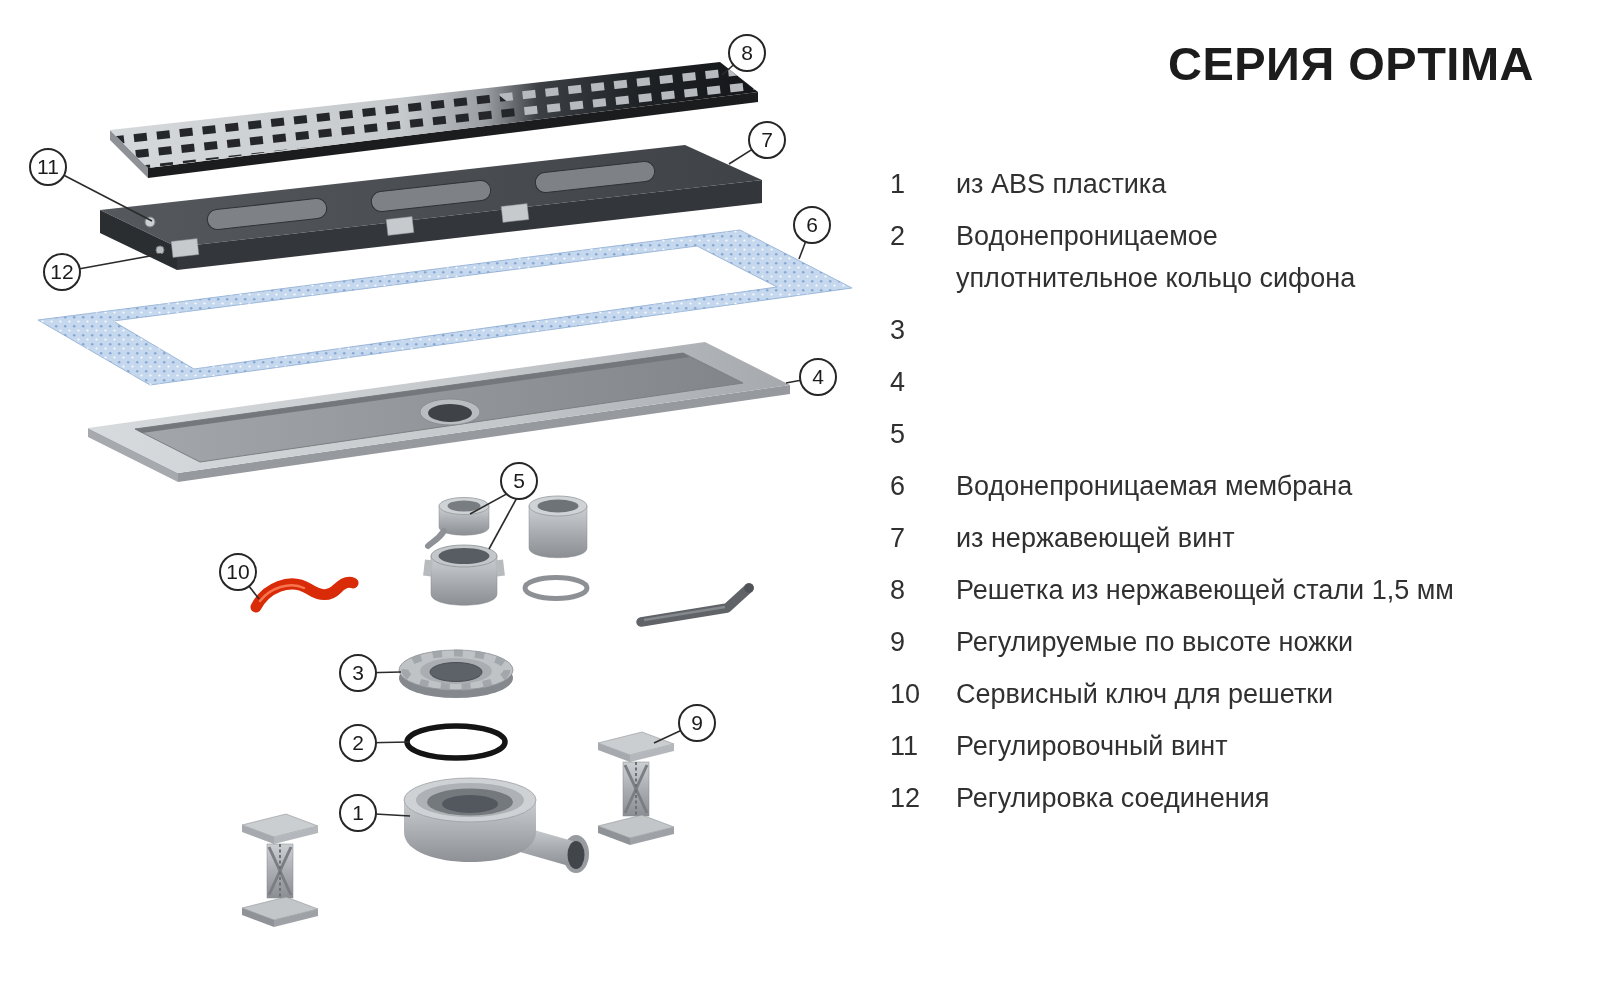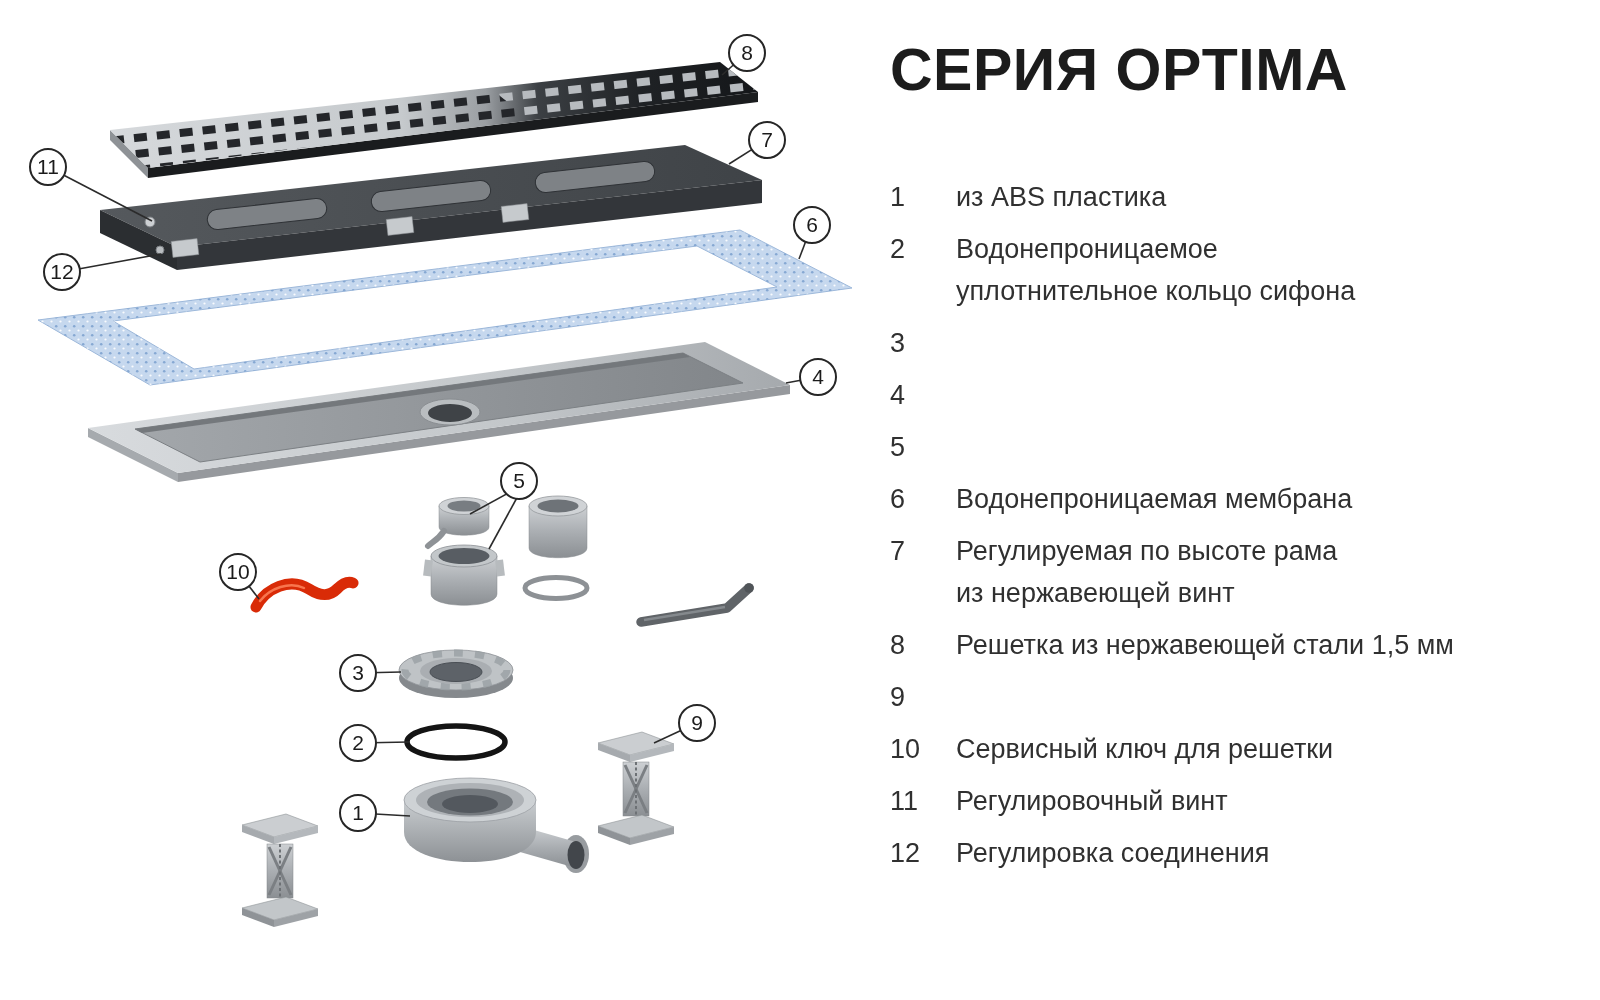--- a/index.html
+++ b/index.html
@@ -3,21 +3,21 @@
 <meta charset="utf-8">
 <style>
   html,body{margin:0;padding:0;background:#fff;}
   .stage{position:relative;width:1600px;height:1000px;background:#ffffff;
          font-family:"Liberation Sans",sans-serif;overflow:hidden;}
   .diagram-svg{position:absolute;left:0;top:0;}
   .callout{position:absolute;width:38px;height:38px;border:2px solid #262626;border-radius:50%;
            background:#ffffff;display:flex;align-items:center;justify-content:center;
            font-size:21px;color:#1b1b1b;transform:translate(-50%,-50%);box-sizing:border-box;}
   .right-panel{position:absolute;left:872px;top:0;width:726px;padding:0 64px 0 18px;box-sizing:border-box;}
-  .title{margin-top:36px;text-align:left;font-size:59px;font-weight:600;
+  .title{margin-top:36px;text-align:right;font-size:47px;font-weight:600;
          letter-spacing:.5px;color:#1c1c1c;white-space:nowrap;}
   .legend{margin-top:72px;}
   .legend-row{display:flex;margin-bottom:10px;font-size:27px;line-height:42px;color:#303030;}
   .legend-num{width:66px;flex:none;}
   .legend-text{flex:1;}
 </style>
 </head>
 <body>
 
 <div class="stage">
@@ -229,32 +229,34 @@
       </div>
       <div class="legend-row">
         <div class="legend-num">6</div>
         <div class="legend-text">
           <div>Водонепроницаемая мембрана</div>
         </div>
       </div>
       <div class="legend-row">
         <div class="legend-num">7</div>
         <div class="legend-text">
-          <div>Регулируемая по высоте рама</div>
             <div>из нержавеющей винт</div>
         </div>
       </div>
       <div class="legend-row">
         <div class="legend-num">8</div>
         <div class="legend-text">
           <div>Решетка из нержавеющей стали 1,5 мм</div>
         </div>
       </div>
       <div class="legend-row">
         <div class="legend-num">9</div>
+        <div class="legend-text">
+          <div>Регулируемые по высоте ножки</div>
+        </div>
       </div>
       <div class="legend-row">
         <div class="legend-num">10</div>
         <div class="legend-text">
           <div>Сервисный ключ для решетки</div>
         </div>
       </div>
       <div class="legend-row">
         <div class="legend-num">11</div>
         <div class="legend-text">

